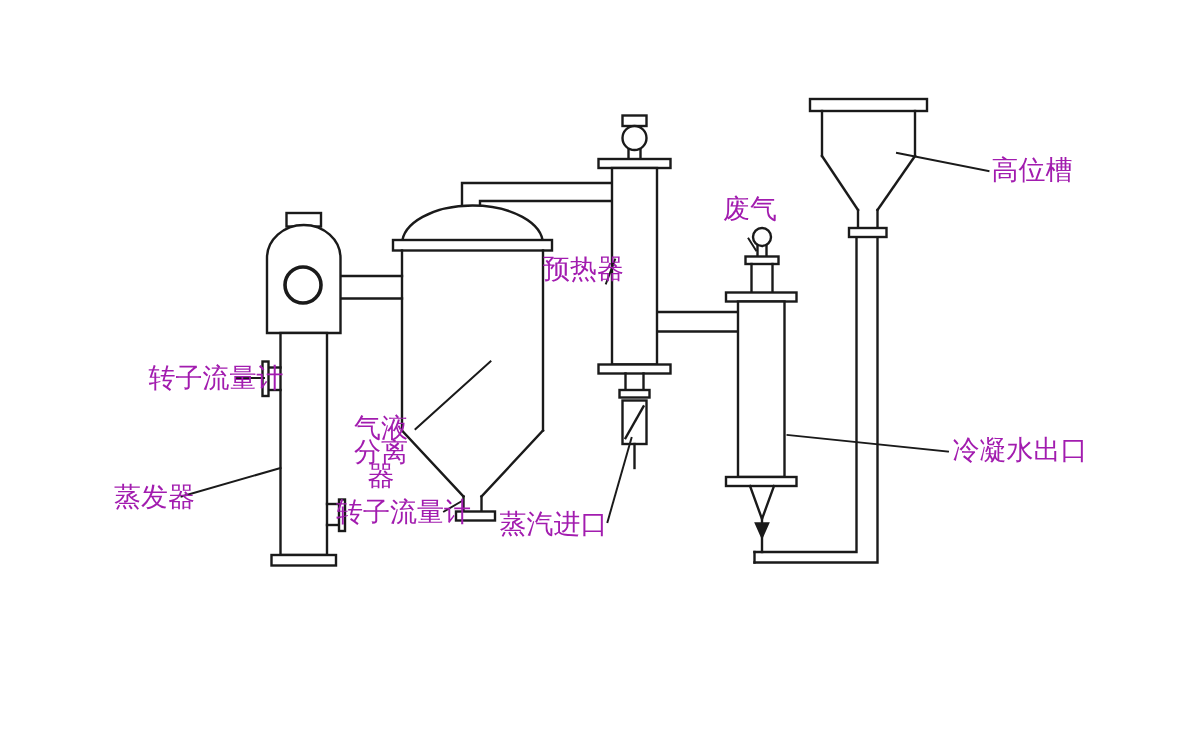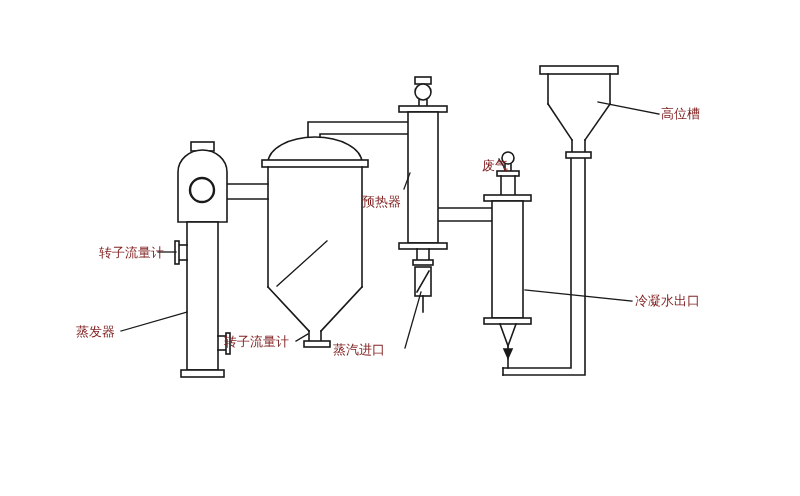--- a/index.html
+++ b/index.html
@@ -6,23 +6,23 @@
   .canvas{
     position:relative;
     width:800px;height:496px;
     background:#ffffff;
     font-family:"DejaVu Sans","Liberation Sans",sans-serif;
     overflow:hidden;
   }
   .canvas svg{position:absolute;left:0;top:0;}
   .label{
     position:absolute;
-    font-size:13px;
+    font-size:18px;
     line-height:16px;
-    color:#7f1d1d;
+    color:#a21caf;
     white-space:pre-line;
     user-select:none;
   }
   .label.center{text-align:center;}
 </style>
 </head>
 <body>
 
 <div class="canvas">
 
@@ -137,26 +137,28 @@
         <line x1="659" y1="114" x2="598" y2="102"></line>
         <line x1="632" y1="301" x2="525" y2="290"></line>
       </g>
     </g>
   </svg>
 
   <div class="label" style="left:99px;top:245px;">转子流量计</div>
 
   <div class="label" style="left:76px;top:324px;text-align:right;">蒸发器</div>
 
+  <div class="label center" style="left:228px;top:278px;width:52px;">气液
+分离器</div>
 
   <div class="label" style="left:224px;top:334px;">转子流量计</div>
 
   <div class="label" style="left:333px;top:342px;">蒸汽进口</div>
 
-  <div class="label" style="left:362px;top:194px;text-align:right;">预热器</div>
+  <div class="label" style="left:362px;top:172px;text-align:right;">预热器</div>
 
-  <div class="label" style="left:482px;top:158px;">废气</div>
+  <div class="label" style="left:482px;top:132px;">废气</div>
 
   <div class="label" style="left:661px;top:106px;">高位槽</div>
 
   <div class="label" style="left:635px;top:293px;">冷凝水出口</div>
 
 </div>
 
 </body></html>

